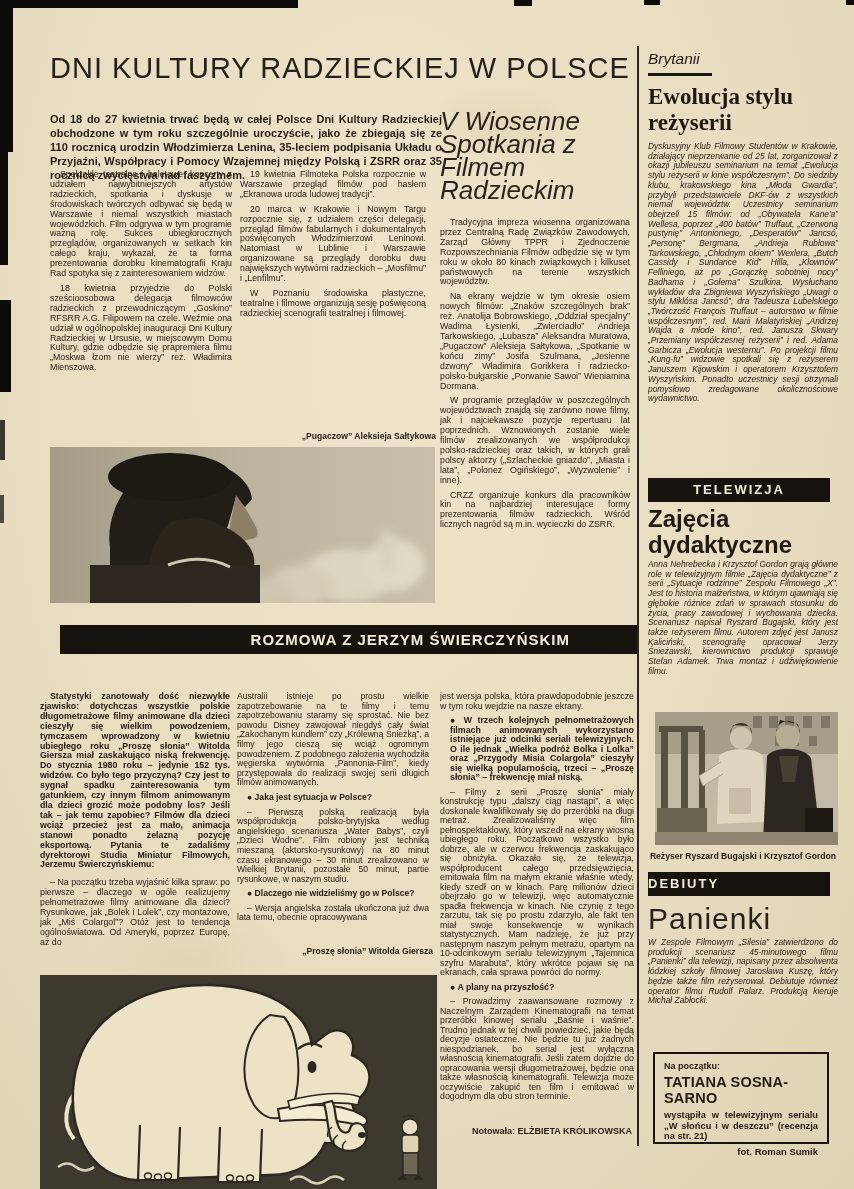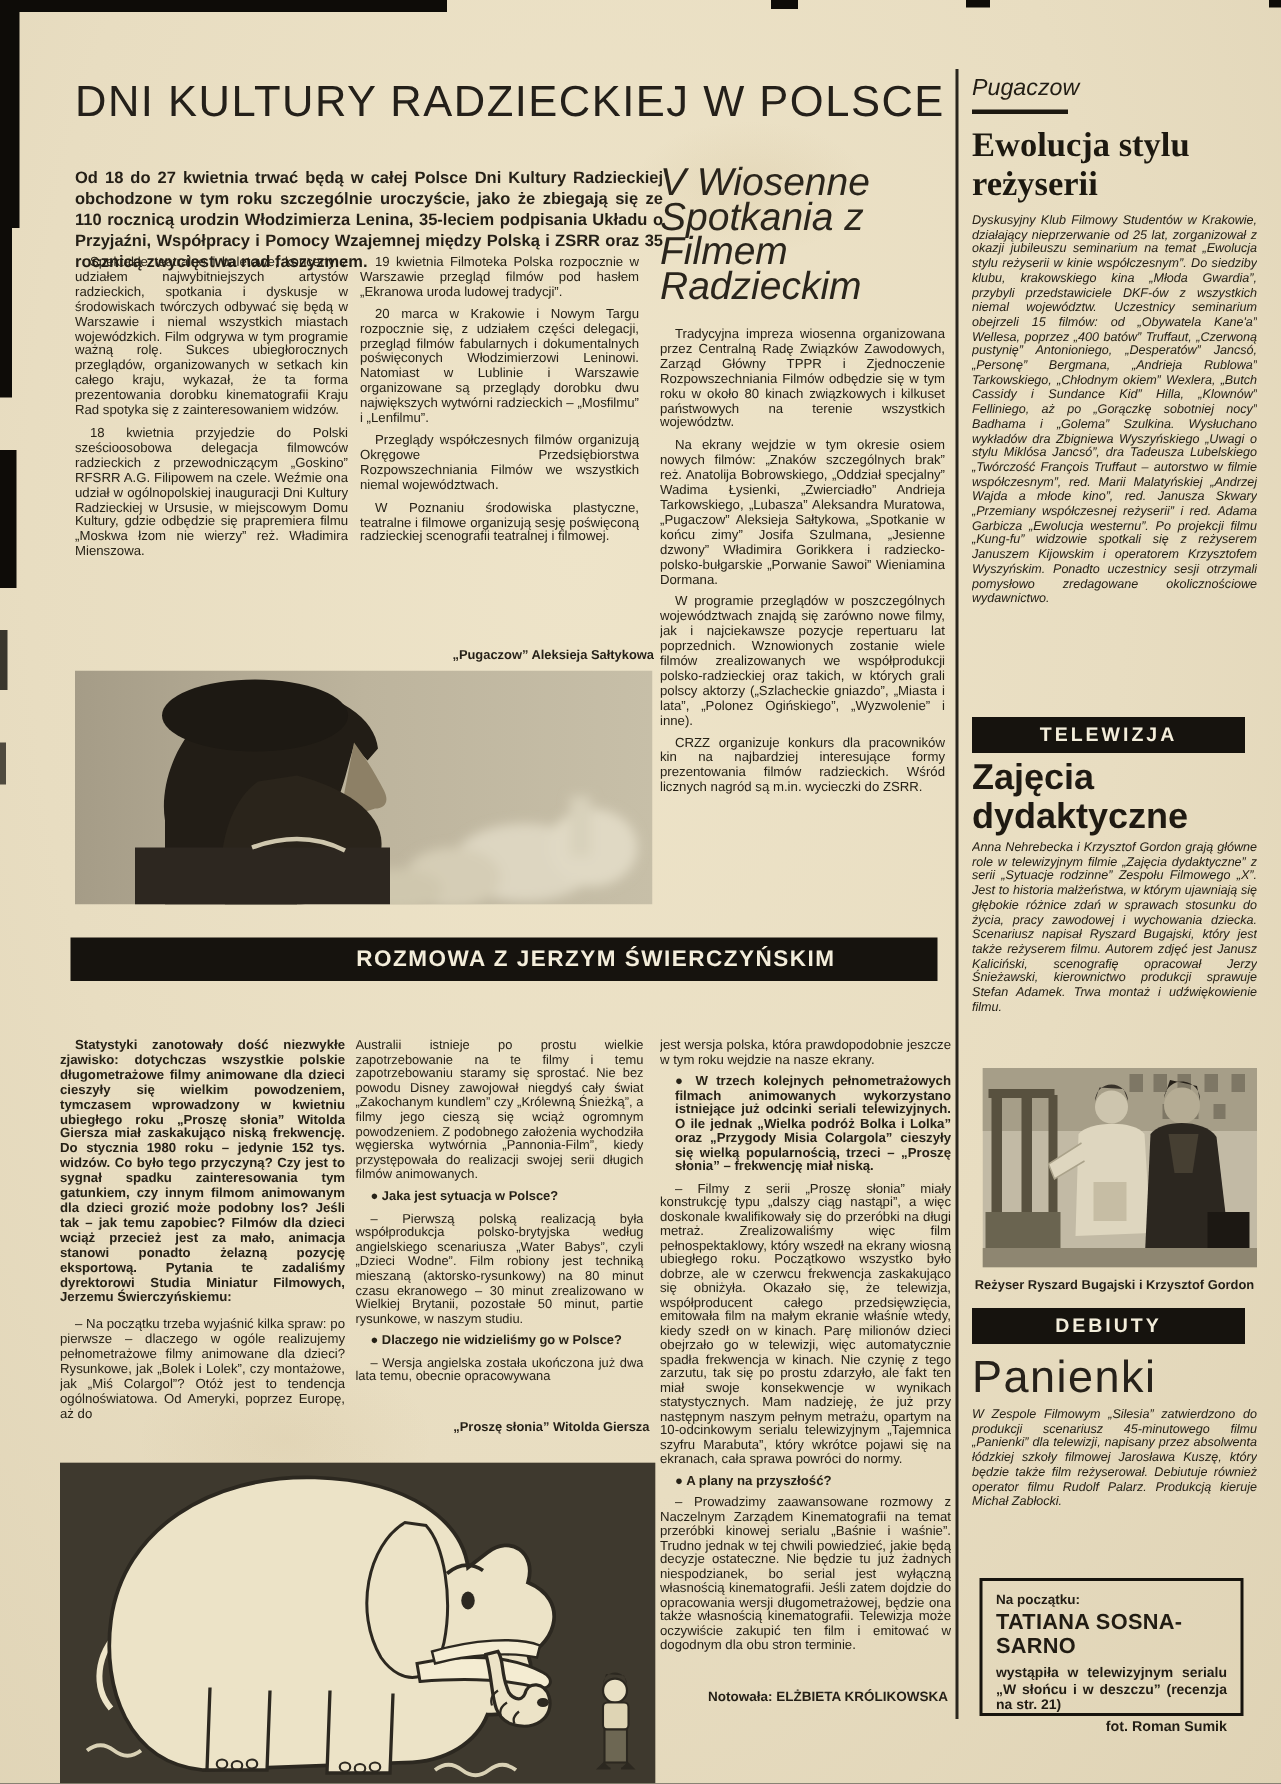--- a/index.html
+++ b/index.html
@@ -51,21 +51,20 @@
   <div class="abs lead" style="left:50px;top:112px;width:392px;">Od 18 do 27 kwietnia trwać będą w całej Polsce Dni Kultury Radzieckiej obchodzone w tym roku szczególnie uroczyście, jako że zbiegają się ze 110 rocznicą urodzin Włodzimierza Lenina, 35-leciem podpisania Układu o Przyjaźni, Współpracy i Pomocy Wzajemnej między Polską i ZSRR oraz 35 rocznicą zwycięstwa nad faszyzmem.</div>
 
   <div class="abs col" style="left:50px;top:170px;width:182px;height:268px;">
     <p class="bt">Spektakle teatralne i baletowe, koncerty z udziałem najwybitniejszych artystów radzieckich, spotkania i dyskusje w środowiskach twórczych odbywać się będą w Warszawie i niemal wszystkich miastach wojewódzkich. Film odgrywa w tym programie ważną rolę. Sukces ubiegłorocznych przeglądów, organizowanych w setkach kin całego kraju, wykazał, że ta forma prezentowania dorobku kinematografii Kraju Rad spotyka się z zainteresowaniem widzów.</p>
     <p class="bt">18 kwietnia przyjedzie do Polski sześcioosobowa delegacja filmowców radzieckich z przewodniczącym „Goskino” RFSRR A.G. Filipowem na czele. Weźmie ona udział w ogólnopolskiej inauguracji Dni Kultury Radzieckiej w Ursusie, w miejscowym Domu Kultury, gdzie odbędzie się prapremiera filmu „Moskwa łzom nie wierzy” reż. Władimira Mienszowa.</p>
   </div>
 
   <div class="abs col" style="left:240px;top:170px;width:186px;height:258px;">
     <p class="bt">19 kwietnia Filmoteka Polska rozpocznie w Warszawie przegląd filmów pod hasłem „Ekranowa uroda ludowej tradycji”.</p>
     <p class="bt">20 marca w Krakowie i Nowym Targu rozpocznie się, z udziałem części delegacji, przegląd filmów fabularnych i dokumentalnych poświęconych Włodzimierzowi Leninowi. Natomiast w Lublinie i Warszawie organizowane są przeglądy dorobku dwu największych wytwórni radzieckich – „Mosfilmu” i „Lenfilmu”.</p>
-    <p class="bt">Przeglądy współczesnych filmów organizują Okręgowe Przedsiębiorstwa Rozpowszechniania Filmów we wszystkich niemal województwach.</p>
     <p class="bt">W Poznaniu środowiska plastyczne, teatralne i filmowe organizują sesję poświęconą radzieckiej scenografii teatralnej i filmowej.</p>
   </div>
   <div class="abs caption" style="left:240px;top:431px;width:196px;text-align:right;">„Pugaczow” Aleksieja Sałtykowa</div>
 
   <div class="abs" style="left:50px;top:447px;width:385px;height:156px;">
     <svg width="385" height="156" viewBox="0 0 385 156">
       <defs>
         <linearGradient id="sky1" x1="0" y1="0" x2="1" y2="0">
           <stop offset="0" stop-color="#a59c87"></stop>
             <stop offset="0.5" stop-color="#bdb49d"></stop>
@@ -95,21 +94,21 @@
   </div>
 
   <div class="abs spring-title" style="left:440px;top:110px;width:140px;">V Wiosenne Spotkania z Filmem Radzieckim</div>
   <div class="abs col" style="left:440px;top:218px;width:190px;height:392px;">
     <p class="bt">Tradycyjna impreza wiosenna organizowana przez Centralną Radę Związków Zawodowych, Zarząd Główny TPPR i Zjednoczenie Rozpowszechniania Filmów odbędzie się w tym roku w około 80 kinach związkowych i kilkuset państwowych na terenie wszystkich województw.</p>
     <p class="bt">Na ekrany wejdzie w tym okresie osiem nowych filmów: „Znaków szczególnych brak” reż. Anatolija Bobrowskiego, „Oddział specjalny” Wadima Łysienki, „Zwierciadło” Andrieja Tarkowskiego, „Lubasza” Aleksandra Muratowa, „Pugaczow” Aleksieja Sałtykowa, „Spotkanie w końcu zimy” Josifa Szulmana, „Jesienne dzwony” Władimira Gorikkera i radziecko-polsko-bułgarskie „Porwanie Sawoi” Wieniamina Dormana.</p>
     <p class="bt">W programie przeglądów w poszczególnych województwach znajdą się zarówno nowe filmy, jak i najciekawsze pozycje repertuaru lat poprzednich. Wznowionych zostanie wiele filmów zrealizowanych we współprodukcji polsko-radzieckiej oraz takich, w których grali polscy aktorzy („Szlacheckie gniazdo”, „Miasta i lata”, „Polonez Ogińskiego”, „Wyzwolenie” i inne).</p>
     <p class="bt">CRZZ organizuje konkurs dla pracowników kin na najbardziej interesujące formy prezentowania filmów radzieckich. Wśród licznych nagród są m.in. wycieczki do ZSRR.</p>
   </div>
 
-  <div class="abs banner" style="left:47px;top:625px;width:578px;height:29px;font-size:15px;line-height:29px;letter-spacing:1px;text-align:right;padding-right:68px;box-sizing:border-box;">ROZMOWA Z JERZYM ŚWIERCZYŃSKIM</div>
+  <div class="abs banner" style="left:60px;top:625px;width:578px;height:29px;font-size:15px;line-height:29px;letter-spacing:1px;text-align:right;padding-right:68px;box-sizing:border-box;">ROZMOWA Z JERZYM ŚWIERCZYŃSKIM</div>
 
 
   <div class="abs col" style="left:40px;top:692px;width:190px;height:278px;">
     <p class="bt bold">Statystyki zanotowały dość niezwykłe zjawisko: dotychczas wszystkie polskie długometrażowe filmy animowane dla dzieci cieszyły się wielkim powodzeniem, tymczasem wprowadzony w kwietniu ubiegłego roku „Proszę słonia” Witolda Giersza miał zaskakująco niską frekwencję. Do stycznia 1980 roku – jedynie 152 tys. widzów. Co było tego przyczyną? Czy jest to sygnał spadku zainteresowania tym gatunkiem, czy innym filmom animowanym dla dzieci grozić może podobny los? Jeśli tak – jak temu zapobiec? Filmów dla dzieci wciąż przecież jest za mało, animacja stanowi ponadto żelazną pozycję eksportową. Pytania te zadaliśmy dyrektorowi Studia Miniatur Filmowych, Jerzemu Świerczyńskiemu:</p>
     <p class="bt" style="margin-top:8px;">– Na początku trzeba wyjaśnić kilka spraw: po pierwsze – dlaczego w ogóle realizujemy pełnometrażowe filmy animowane dla dzieci? Rysunkowe, jak „Bolek i Lolek”, czy montażowe, jak „Miś Colargol”? Otóż jest to tendencja ogólnoświatowa. Od Ameryki, poprzez Europę, aż do</p>
   </div>
 
   <div class="abs col" style="left:237px;top:692px;width:192px;height:250px;font-size:8.6px;">
     <p class="bt" style="font-size:8.6px;line-height:9.6px;text-indent:0;">Australii istnieje po prostu wielkie zapotrzebowanie na te filmy i temu zapotrzebowaniu staramy się sprostać. Nie bez powodu Disney zawojował niegdyś cały świat „Zakochanym kundlem” czy „Królewną Śnieżką”, a filmy jego cieszą się wciąż ogromnym powodzeniem. Z podobnego założenia wychodziła węgierska wytwórnia „Pannonia-Film”, kiedy przystępowała do realizacji swojej serii długich filmów animowanych.</p>
     <p class="bt q" style="font-size:8.6px;line-height:9.6px;">● Jaka jest sytuacja w Polsce?</p>
@@ -169,21 +168,21 @@
     <p class="bt" style="line-height:9.5px;text-indent:0;">jest wersja polska, która prawdopodobnie jeszcze w tym roku wejdzie na nasze ekrany.</p>
     <p class="bt q" style="line-height:9.5px;">● W trzech kolejnych pełnometrażowych filmach animowanych wykorzystano istniejące już odcinki seriali telewizyjnych. O ile jednak „Wielka podróż Bolka i Lolka” oraz „Przygody Misia Colargola” cieszyły się wielką popularnością, trzeci – „Proszę słonia” – frekwencję miał niską.</p>
     <p class="bt" style="line-height:9.5px;">– Filmy z serii „Proszę słonia” miały konstrukcję typu „dalszy ciąg nastąpi”, a więc doskonale kwalifikowały się do przeróbki na długi metraż. Zrealizowaliśmy więc film pełnospektaklowy, który wszedł na ekrany wiosną ubiegłego roku. Początkowo wszystko było dobrze, ale w czerwcu frekwencja zaskakująco się obniżyła. Okazało się, że telewizja, współproducent całego przedsięwzięcia, emitowała film na małym ekranie właśnie wtedy, kiedy szedł on w kinach. Parę milionów dzieci obejrzało go w telewizji, więc automatycznie spadła frekwencja w kinach. Nie czynię z tego zarzutu, tak się po prostu zdarzyło, ale fakt ten miał swoje konsekwencje w wynikach statystycznych. Mam nadzieję, że już przy następnym naszym pełnym metrażu, opartym na 10-odcinkowym serialu telewizyjnym „Tajemnica szyfru Marabuta”, który wkrótce pojawi się na ekranach, cała sprawa powróci do normy.</p>
     <p class="bt q" style="line-height:9.5px;">● A plany na przyszłość?</p>
     <p class="bt" style="line-height:9.5px;">– Prowadzimy zaawansowane rozmowy z Naczelnym Zarządem Kinematografii na temat przeróbki kinowej serialu „Baśnie i waśnie”. Trudno jednak w tej chwili powiedzieć, jakie będą decyzje ostateczne. Nie będzie tu już żadnych niespodzianek, bo serial jest wyłączną własnością kinematografii. Jeśli zatem dojdzie do opracowania wersji długometrażowej, będzie ona także własnością kinematografii. Telewizja może oczywiście zakupić ten film i emitować w dogodnym dla obu stron terminie.</p>
   </div>
   <div class="abs caption" style="left:440px;top:1126px;width:192px;text-align:right;font-size:9px;">Notowała: ELŻBIETA KRÓLIKOWSKA</div>
 
   <div class="abs vline" style="left:637px;top:46px;height:1100px;"></div>
 
-  <div class="abs kicker" style="left:648px;top:50px;">Pugaczow</div>
+  <div class="abs kicker" style="left:648px;top:50px;">Brytanii</div>
   <div class="abs" style="left:648px;top:73px;width:64px;height:3px;background:#1c1810;"></div>
 
   <div class="abs serif-title" style="left:648px;top:84px;width:190px;font-size:23px;line-height:26px;">Ewolucja stylu reżyserii</div>
   <div class="abs col bt sbt" style="left:648px;top:142px;width:190px;height:320px;text-indent:0;">Dyskusyjny Klub Filmowy Studentów w Krakowie, działający nieprzerwanie od 25 lat, zorganizował z okazji jubileuszu seminarium na temat „Ewolucja stylu reżyserii w kinie współczesnym”. Do siedziby klubu, krakowskiego kina „Młoda Gwardia”, przybyli przedstawiciele DKF-ów z wszystkich niemal województw. Uczestnicy seminarium obejrzeli 15 filmów: od „Obywatela Kane'a” Wellesa, poprzez „400 batów” Truffaut, „Czerwoną pustynię” Antonioniego, „Desperatów” Jancsó, „Personę” Bergmana, „Andrieja Rublowa” Tarkowskiego, „Chłodnym okiem” Wexlera, „Butch Cassidy i Sundance Kid” Hilla, „Klownów” Felliniego, aż po „Gorączkę sobotniej nocy” Badhama i „Golema” Szulkina. Wysłuchano wykładów dra Zbigniewa Wyszyńskiego „Uwagi o stylu Miklósa Jancsó”, dra Tadeusza Lubelskiego „Twórczość François Truffaut – autorstwo w filmie współczesnym”, red. Marii Malatyńskiej „Andrzej Wajda a młode kino”, red. Janusza Skwary „Przemiany współczesnej reżyserii” i red. Adama Garbicza „Ewolucja westernu”. Po projekcji filmu „Kung-fu” widzowie spotkali się z reżyserem Januszem Kijowskim i operatorem Krzysztofem Wyszyńskim. Ponadto uczestnicy sesji otrzymali pomysłowo zredagowane okolicznościowe wydawnictwo.</div>
 
   <div class="abs banner" style="left:648px;top:478px;width:182px;height:24px;font-size:13px;line-height:24px;letter-spacing:2px;text-align:center;">TELEWIZJA</div>
   <div class="abs sans-title" style="left:648px;top:506px;width:182px;font-size:24px;line-height:26px;">Zajęcia dydaktyczne</div>
   <div class="abs col bt sbt" style="left:648px;top:560px;width:190px;height:144px;text-indent:0;">Anna Nehrebecka i Krzysztof Gordon grają główne role w telewizyjnym filmie „Zajęcia dydaktyczne” z serii „Sytuacje rodzinne” Zespołu Filmowego „X”. Jest to historia małżeństwa, w którym ujawniają się głębokie różnice zdań w sprawach stosunku do życia, pracy zawodowej i wychowania dziecka. Scenariusz napisał Ryszard Bugajski, który jest także reżyserem filmu. Autorem zdjęć jest Janusz Kaliciński, scenografię opracował Jerzy Śnieżawski, kierownictwo produkcji sprawuje Stefan Adamek. Trwa montaż i udźwiękowienie filmu.</div>
 
   <div class="abs" style="left:655px;top:712px;width:183px;height:133px;">
@@ -222,21 +221,21 @@
         <path d="M121,20 a12,12 0 0 1 24,2 l-2,-10 -18,-4 z" fill="#262119"></path>
         <path d="M112,44 C120,34 148,34 156,46 L166,131 L108,131 Z" fill="#2c2720"></path>
         <path d="M124,44 L144,44 L140,70 L128,70 Z" fill="#463f32"></path>
         <rect x="150" y="96" width="28" height="24" fill="#1c1813"></rect>
       </g>
       <rect y="120" width="183" height="13" fill="#8e8671"></rect>
     </svg>
   </div>
   <div class="abs caption" style="left:648px;top:851px;width:190px;text-align:center;">Reżyser Ryszard Bugajski i Krzysztof Gordon</div>
 
-  <div class="abs banner" style="left:648px;top:872px;width:182px;height:24px;font-size:13px;line-height:24px;letter-spacing:2px;text-align:center;">DEBIUTY</div>
+  <div class="abs banner" style="left:648px;top:872px;width:182px;height:24px;font-size:13px;line-height:24px;letter-spacing:2px;text-align:left;">DEBIUTY</div>
   <div class="abs" style="left:648px;top:902px;font-size:30px;letter-spacing:1px;color:#26211a;">Panienki</div>
   <div class="abs col bt sbt" style="left:648px;top:938px;width:190px;height:100px;text-indent:0;">W Zespole Filmowym „Silesia” zatwierdzono do produkcji scenariusz 45-minutowego filmu „Panienki” dla telewizji, napisany przez absolwenta łódzkiej szkoły filmowej Jarosława Kuszę, który będzie także film reżyserował. Debiutuje również operator filmu Rudolf Palarz. Produkcją kieruje Michał Zabłocki.</div>
 
   <div class="abs cover-box" style="left:653px;top:1052px;width:176px;height:92px;">
     <div style="font-size:9px;font-weight:bold;">Na początku:</div>
     <div style="font-size:14.5px;font-weight:bold;margin-top:3px;letter-spacing:.2px;">TATIANA SOSNA-SARNO</div>
     <div style="font-size:9.3px;font-weight:bold;line-height:10.6px;margin-top:4px;text-align:justify;">wystąpiła w telewizyjnym serialu „W słońcu i w deszczu” (recenzja na str. 21)</div>
     <div style="font-size:9.5px;font-weight:bold;text-align:right;margin-top:4px;">fot. Roman Sumik</div>
   </div>
 

